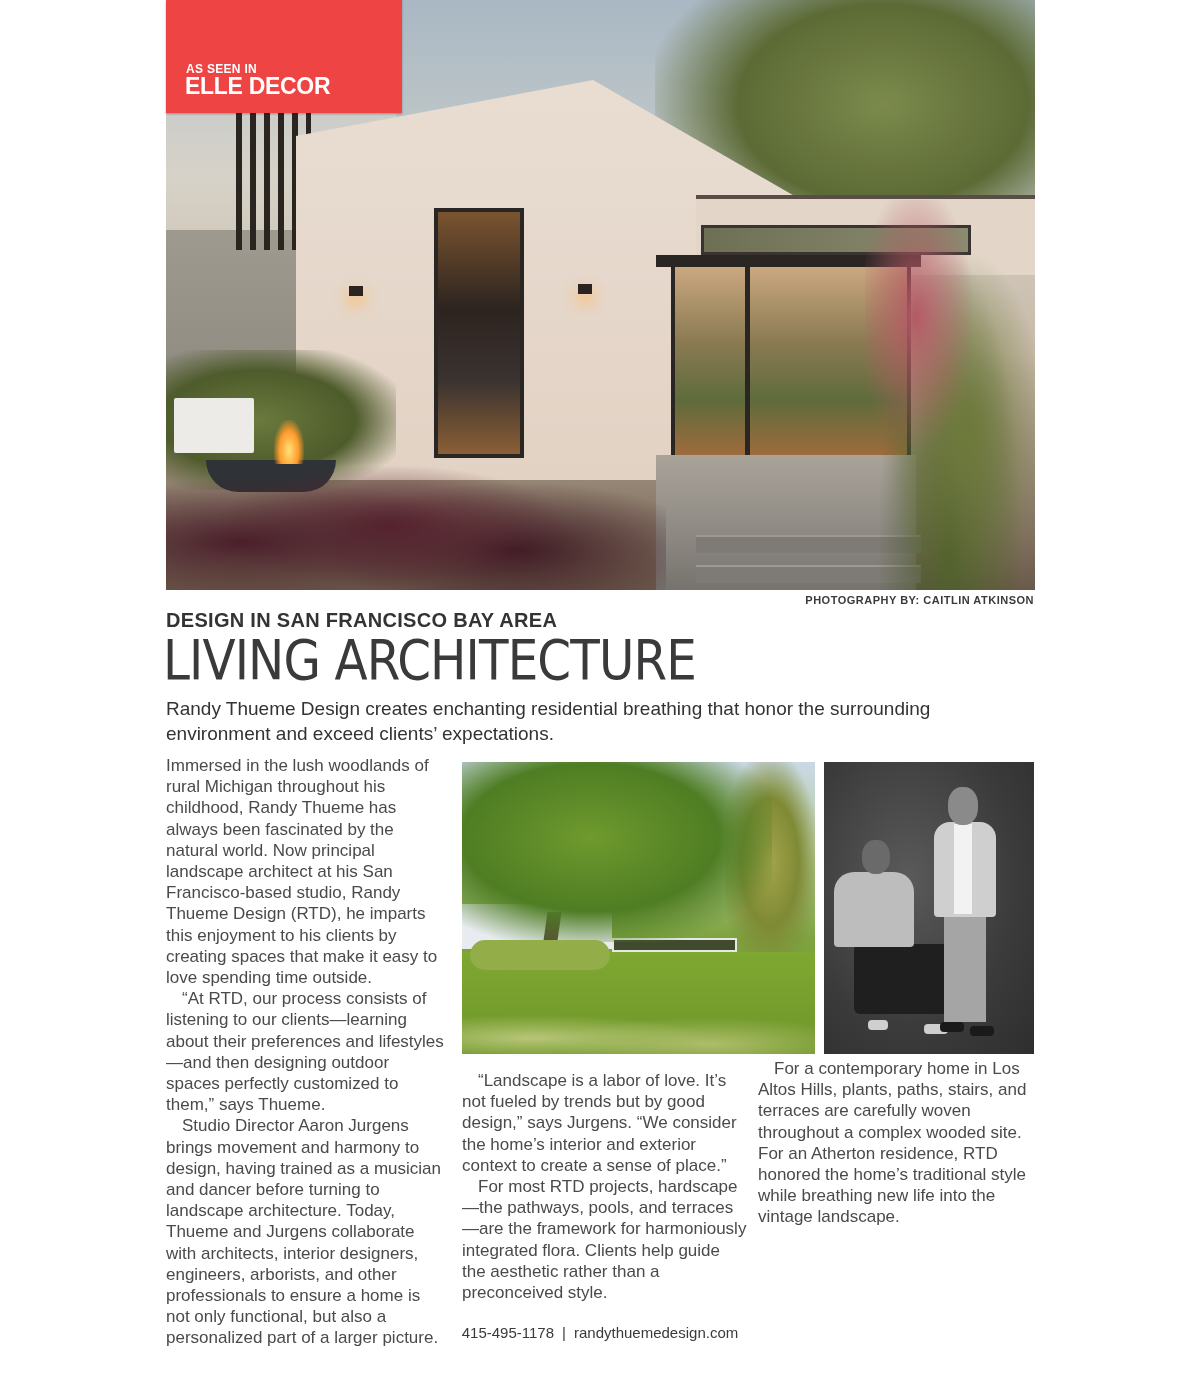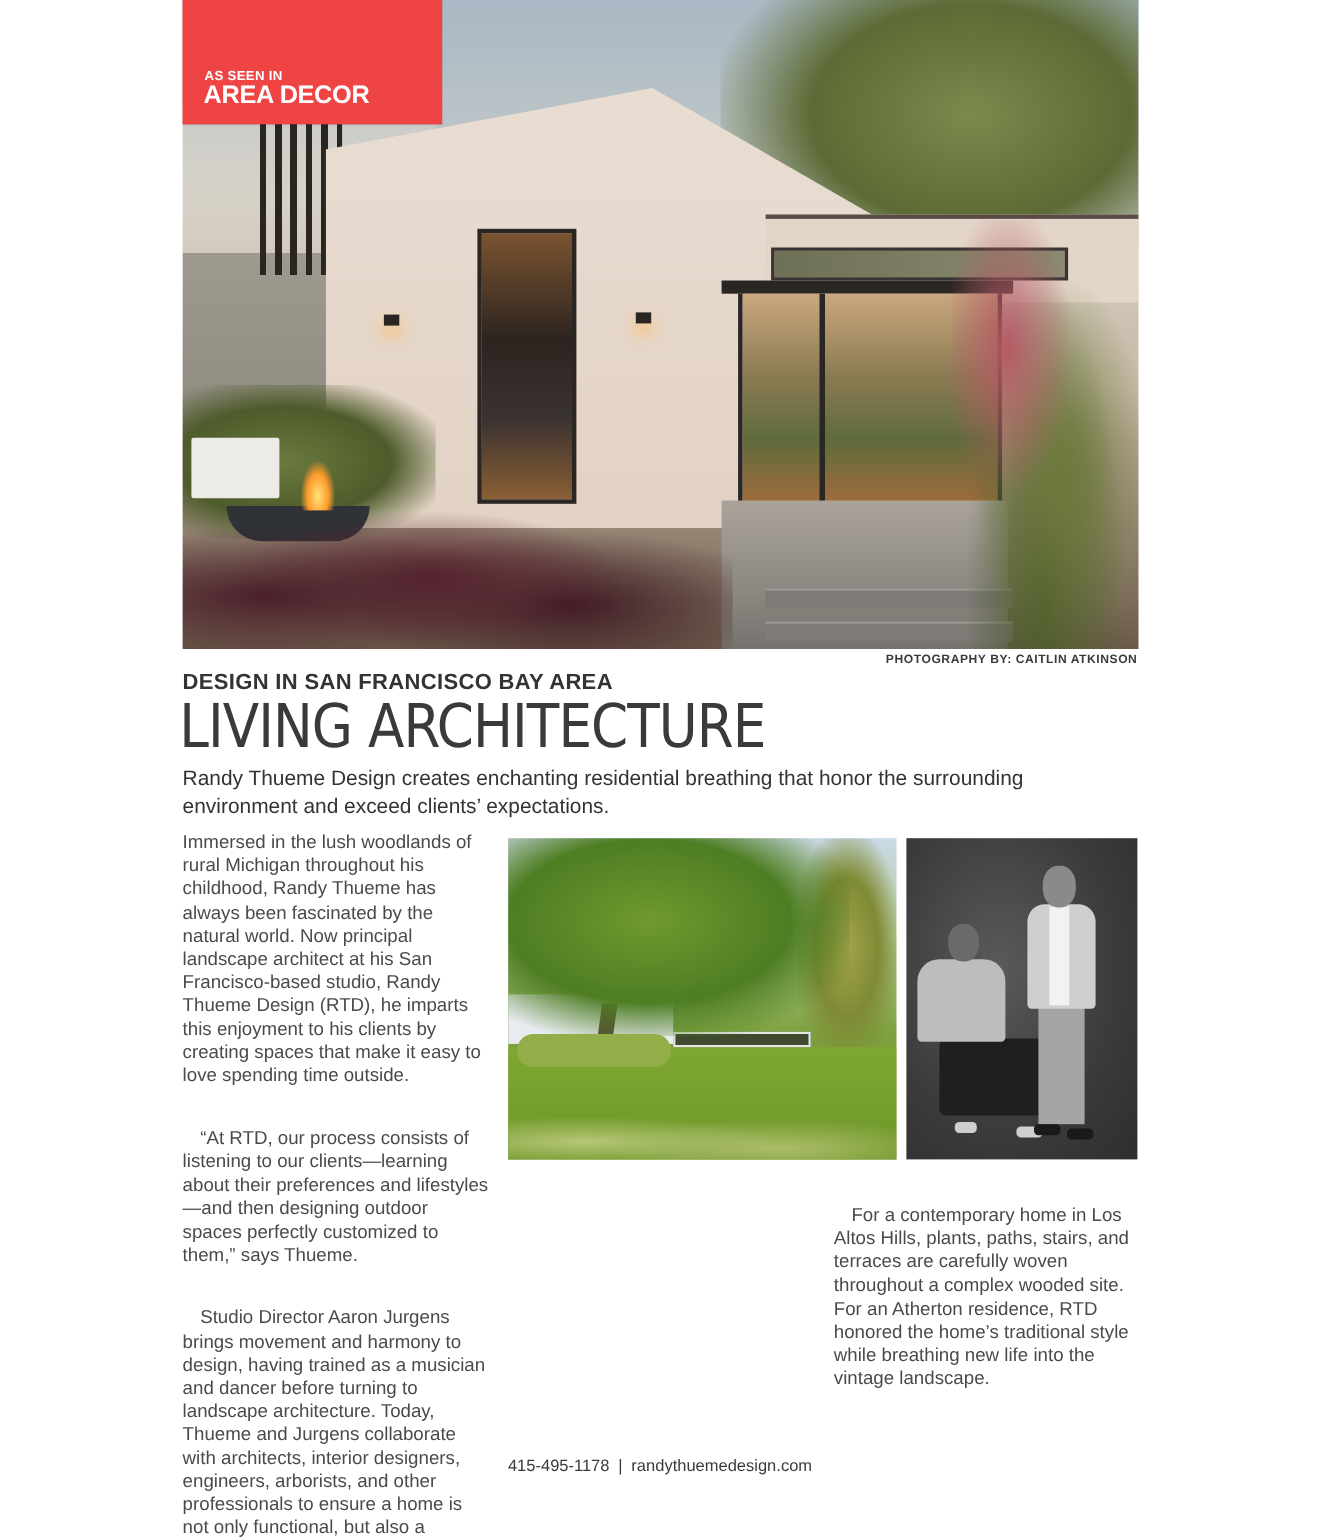--- a/index.html
+++ b/index.html
@@ -70,21 +70,21 @@
 
     .credit { position: absolute; right: 166px; top: 594px; font-size: 11px; font-weight: 700; letter-spacing: 0.5px; color: #3a3a3c; }
 
     .kicker { position: absolute; left: 166px; top: 609px; font-size: 20px; font-weight: 700; letter-spacing: 0.3px; color: #333335; }
     .headline { position: absolute; left: 163px; top: 628px; font-size: 55px; font-weight: 300; letter-spacing: -1px; color: #3a3a3c;
       font-family: "DejaVu Sans", sans-serif; font-weight: normal; transform: scaleX(0.88); transform-origin: left top; }
     .deck { position: absolute; left: 166px; top: 696px; width: 860px; font-size: 19px; line-height: 25px; color: #333335; }
 
     .col { position: absolute; font-size: 17px; line-height: 21.2px; color: #4a4a4c; }
     .col p { margin: 0; }
-    .col p.indent { text-indent: 16px; margin-top: 36px; }
+    .col p.indent { text-indent: 16px; }
     .col-1 { left: 166px; top: 755px; width: 280px; }
     .col-2 { left: 462px; top: 1070px; width: 285px; }
     .col-3 { left: 758px; top: 1058px; width: 285px; }
 
     
     .garden { position: absolute; left: 462px; top: 762px; width: 353px; height: 292px; overflow: hidden;
       background: linear-gradient(180deg, #c9d9e6 0%, #b8cc9a 30%, #7ea340 60%, #6e962e 100%); }
     .garden .canopy-tree { position: absolute; left: -20px; top: -10px; width: 330px; height: 190px;
       background: radial-gradient(ellipse at 45% 45%, #6f9a2e 0%, #4e7d23 50%, rgba(60,100,30,0) 78%); }
     .garden .trunk { position: absolute; left: 82px; top: 150px; width: 14px; height: 50px; background: #5a4a38; transform: skewX(-8deg); }
@@ -140,21 +140,21 @@
   <div class="plants-left"></div>
   <div class="chair"></div>
   <div class="firepit"></div>
   <div class="flame"></div>
   <div class="foliage-purple"></div>
   <div class="foliage-right"></div>
 </div>
 
 <div class="badge">
   <div class="small">AS SEEN IN</div>
-  <div class="big">AREA DECOR</div>
+  <div class="big">ELLE DECOR</div>
 </div>
 
 <div class="credit">PHOTOGRAPHY BY: CAITLIN ATKINSON</div>
 
 <div class="kicker">DESIGN IN SAN FRANCISCO BAY AREA</div>
 <div class="headline">LIVING ARCHITECTURE</div>
 <div class="deck">Randy Thueme Design creates enchanting residential breathing that honor the surrounding environment and exceed clients’ expectations.</div>
 
 <div class="col col-1">
   <p>Immersed in the lush woodlands of rural Michigan throughout his childhood, Randy Thueme has always been fascinated by the natural world. Now principal landscape architect at his San Francisco-based studio, Randy Thueme Design (RTD), he imparts this enjoyment to his clients by creating spaces that make it easy to love spending time outside.</p>
@@ -181,20 +181,22 @@
   <div class="man2-jacket"></div>
   <div class="man2-shirt"></div>
   <div class="man2-head"></div>
   <div class="shoe a"></div>
   <div class="shoe b"></div>
   <div class="shoe c"></div>
   <div class="shoe d"></div>
 </div>
 
 <div class="col col-2">
+  <p class="indent">“Landscape is a labor of love. It’s not fueled by trends but by good design,” says Jurgens. “We consider the home’s interior and exterior context to create a sense of place.”</p>
+  <p class="indent">For most RTD projects, hardscape—the pathways, pools, and terraces—are the framework for harmoniously integrated flora. Clients help guide the aesthetic rather than a preconceived style.</p>
 </div>
 
 <div class="col col-3">
   <p class="indent">For a contemporary home in Los Altos Hills, plants, paths, stairs, and terraces are carefully woven throughout a complex wooded site. For an Atherton residence, RTD honored the home’s traditional style while breathing new life into the vintage landscape.</p>
 </div>
 
 <div class="footer">
   <span>415-495-1178</span><span class="sep">|</span><span>randythuemedesign.com</span>
 </div>
 

